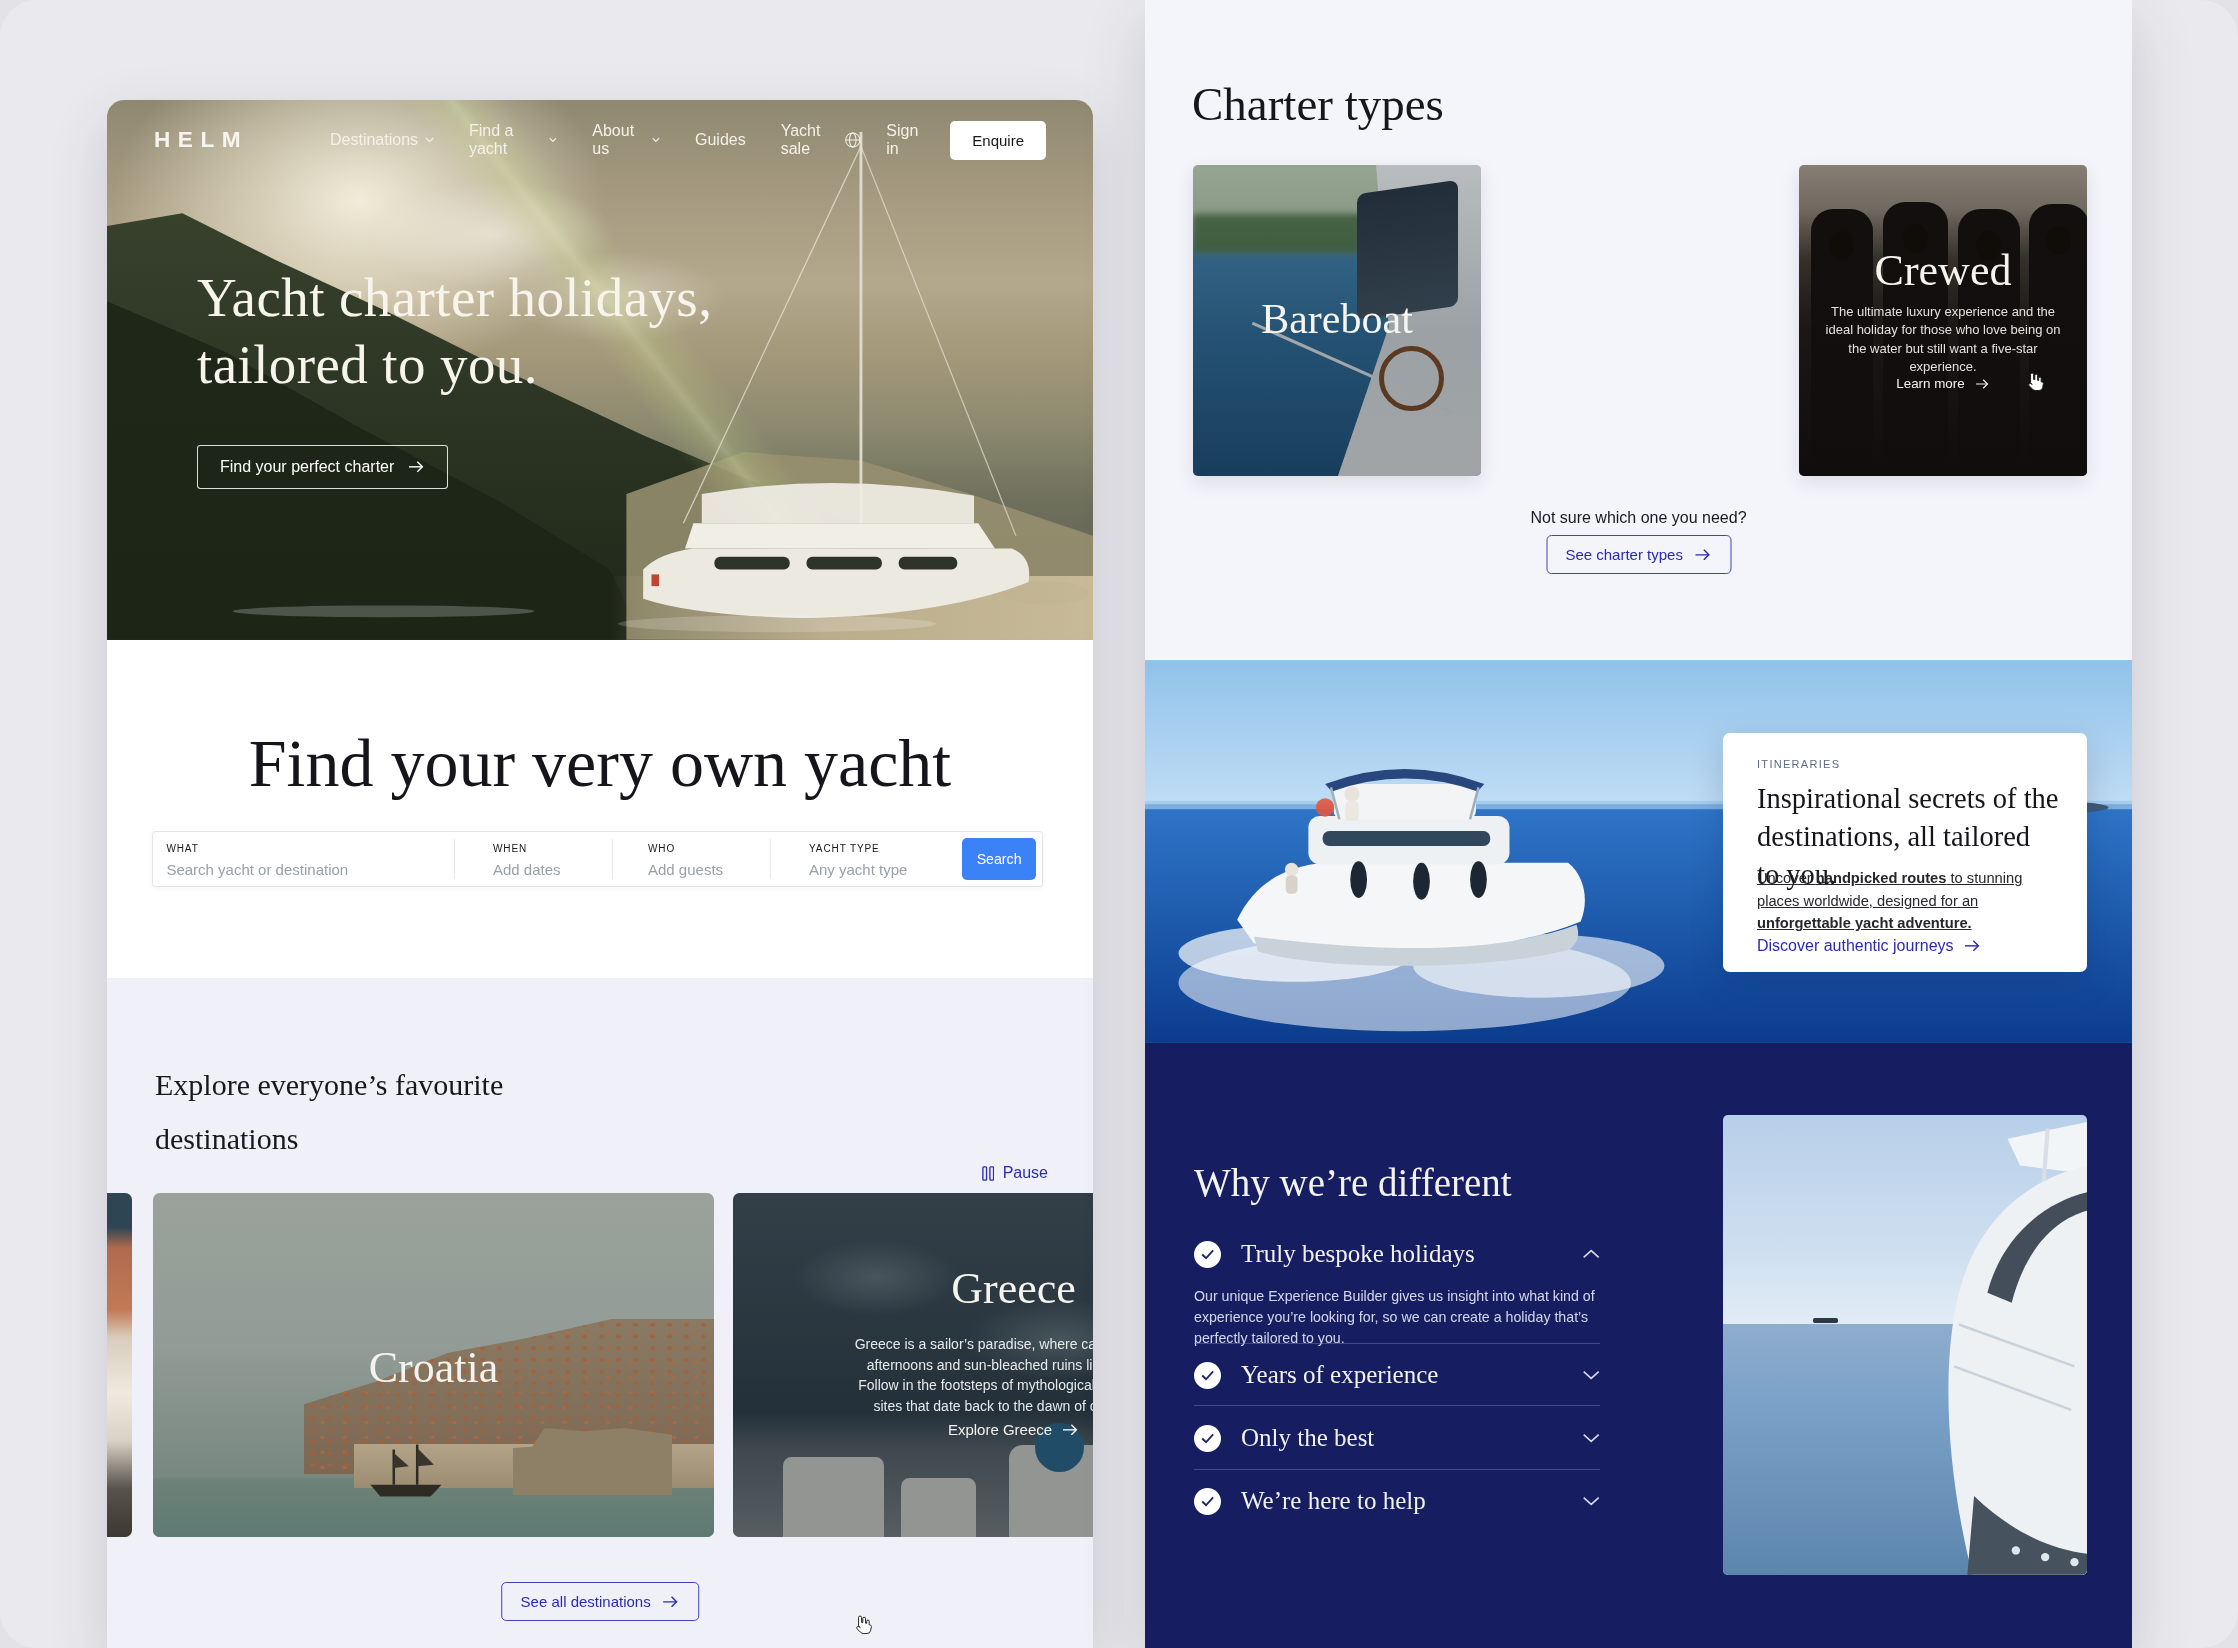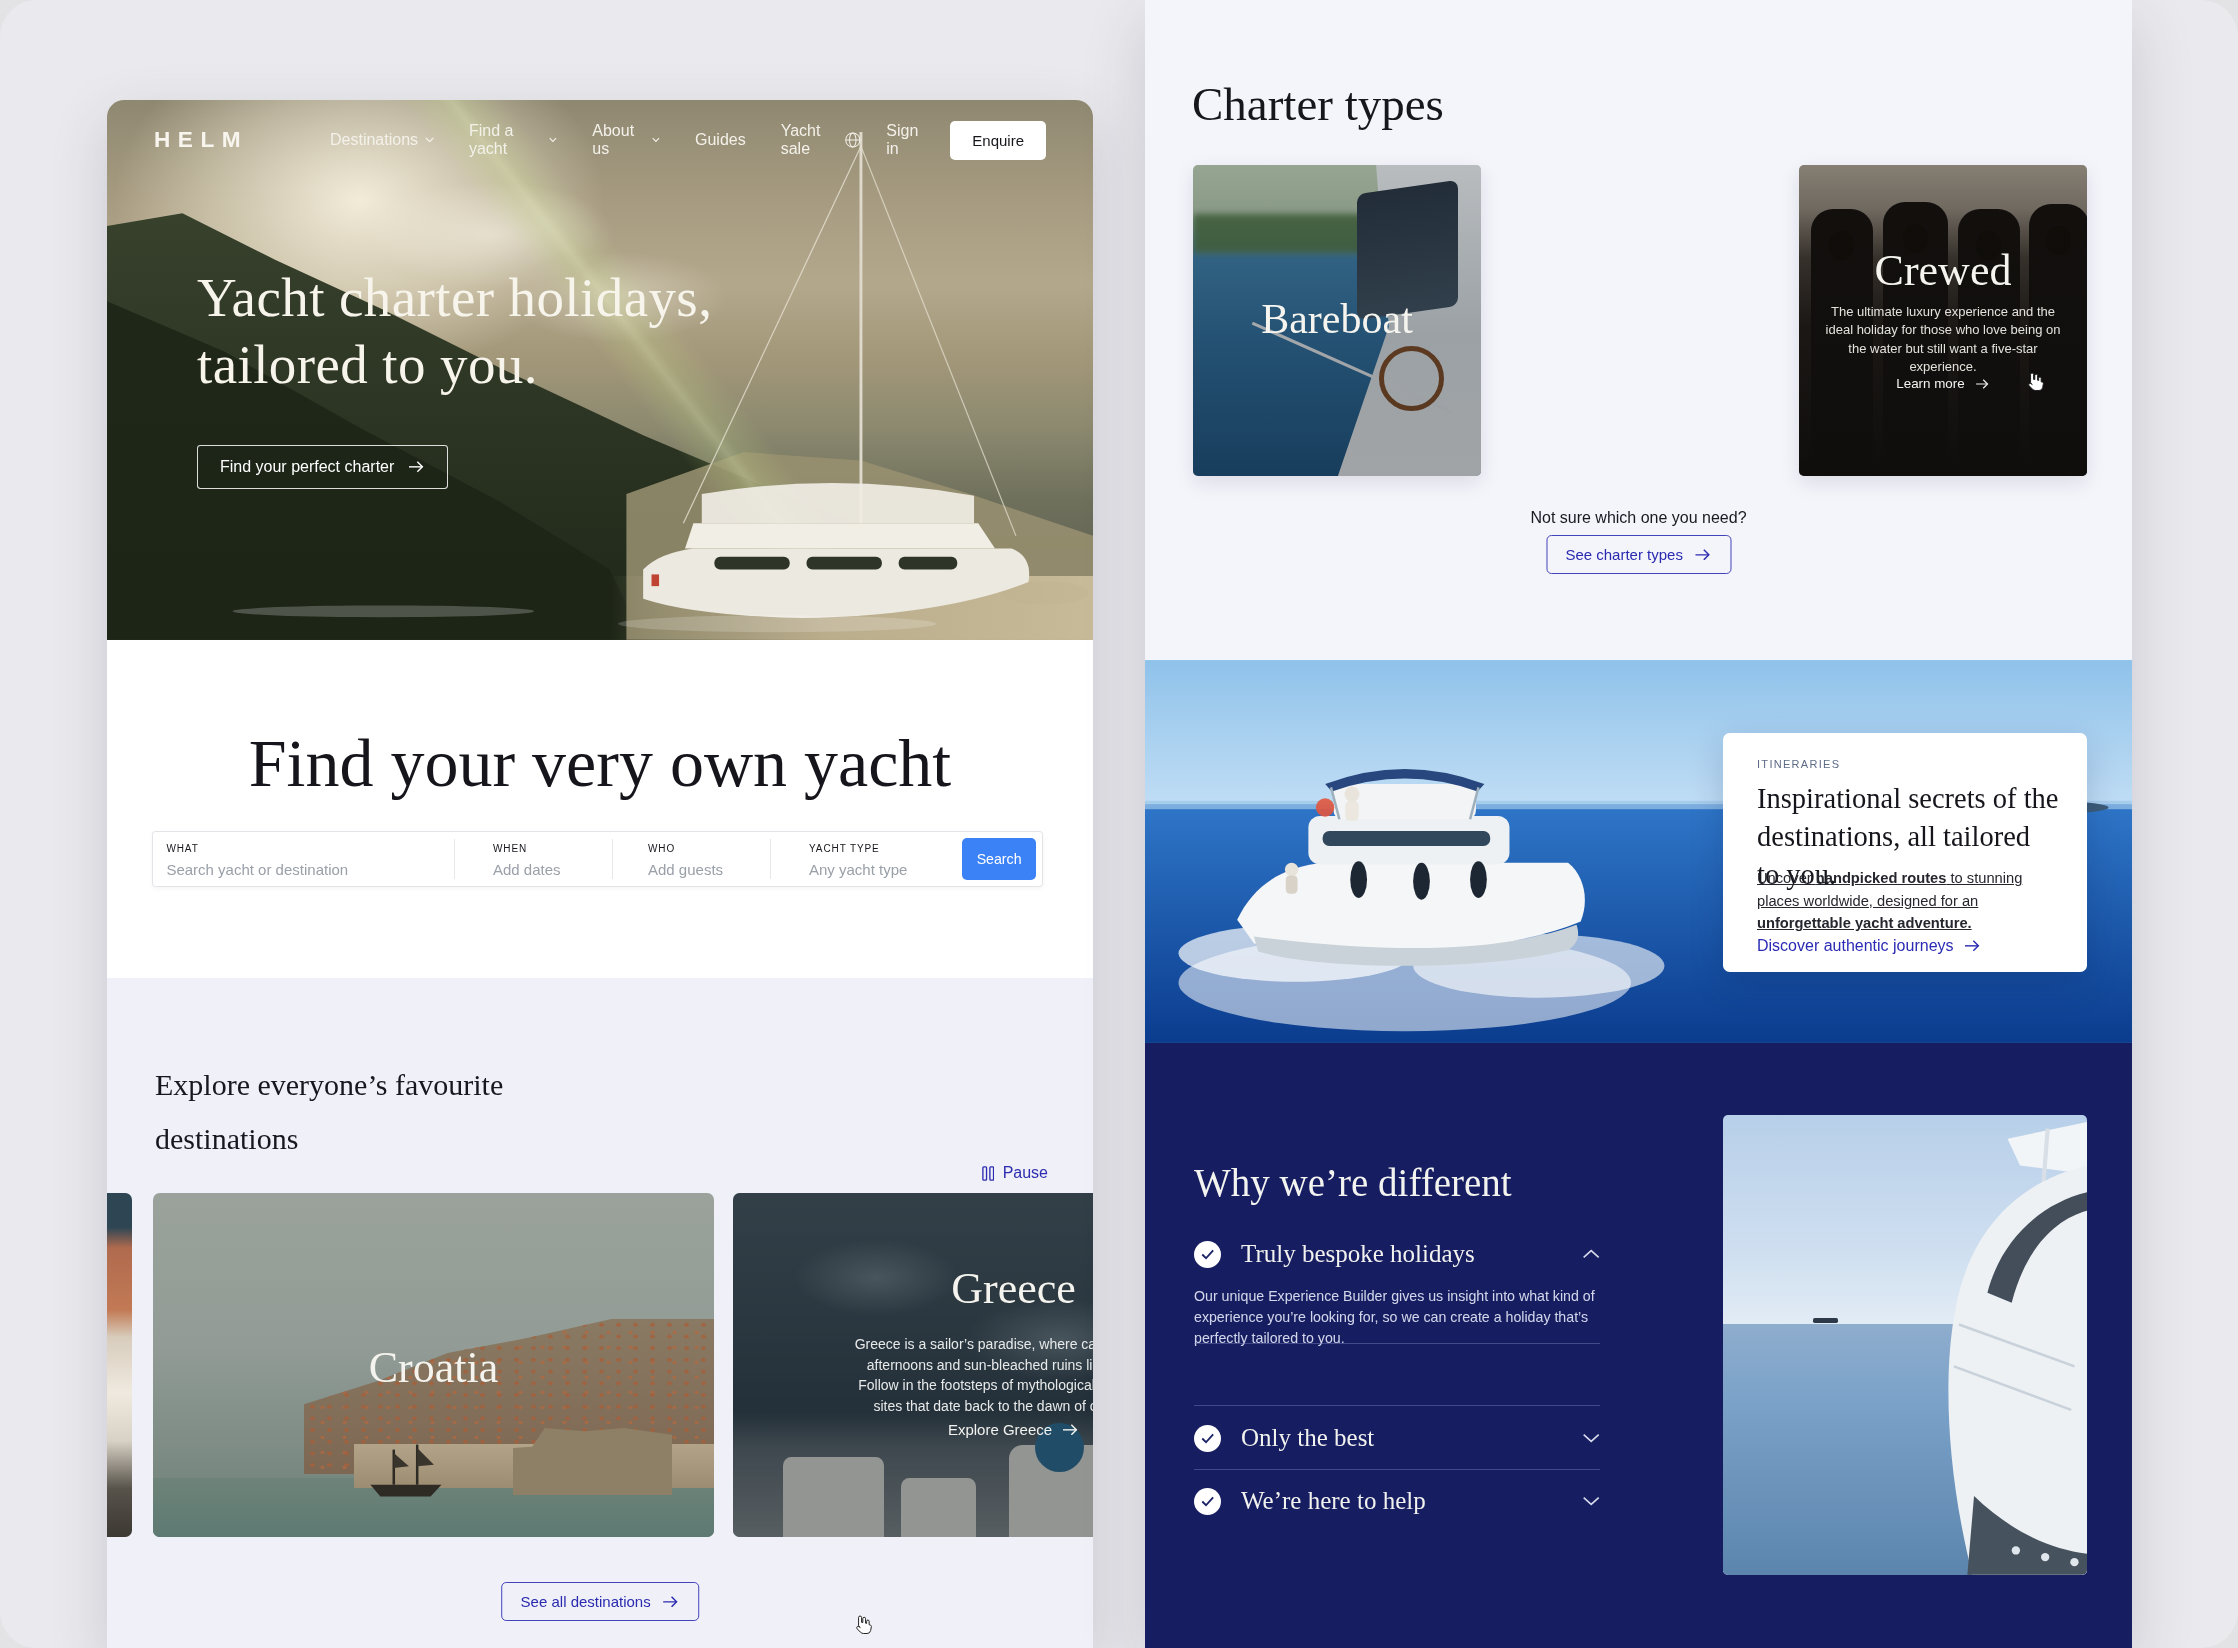--- a/index.html
+++ b/index.html
@@ -474,20 +474,31 @@
             </svg>
         </span>
         <span class="acc-title serif">Truly bespoke holidays</span>
         <svg class="acc-chev" width="18.4" height="10" viewBox="0 0 22 12">
             <polyline points="2,10 11,2 20,10" fill="none" stroke="rgba(235,238,250,.9)" stroke-width="2"></polyline>
           </svg>
       </div>
       <p class="acc-body">Our unique Experience Builder gives us insight into what kind of experience you’re looking for, so we can create a holiday that’s perfectly tailored to you.</p>
       <div class="acc-div" style="top:300px;"></div>
 
+      <div class="acc-row" style="top:312px;">
+        <span class="acc-check">
+          <svg width="13.4" height="11" viewBox="0 0 16 13">
+              <polyline points="1.5,6.5 6,11 14.5,1.5" fill="none" stroke="#1b2266" stroke-width="2.2"></polyline>
+            </svg>
+        </span>
+        <span class="acc-title serif">Years of experience</span>
+        <svg class="acc-chev" width="18.4" height="10" viewBox="0 0 22 12">
+            <polyline points="2,2 11,10 20,2" fill="none" stroke="rgba(235,238,250,.9)" stroke-width="2"></polyline>
+          </svg>
+      </div>
       <div class="acc-div" style="top:362px;"></div>
 
       <div class="acc-row" style="top:375px;">
         <span class="acc-check">
           <svg width="13.4" height="11" viewBox="0 0 16 13">
               <polyline points="1.5,6.5 6,11 14.5,1.5" fill="none" stroke="#1b2266" stroke-width="2.2"></polyline>
             </svg>
         </span>
         <span class="acc-title serif">Only the best</span>
         <svg class="acc-chev" width="18.4" height="10" viewBox="0 0 22 12">

